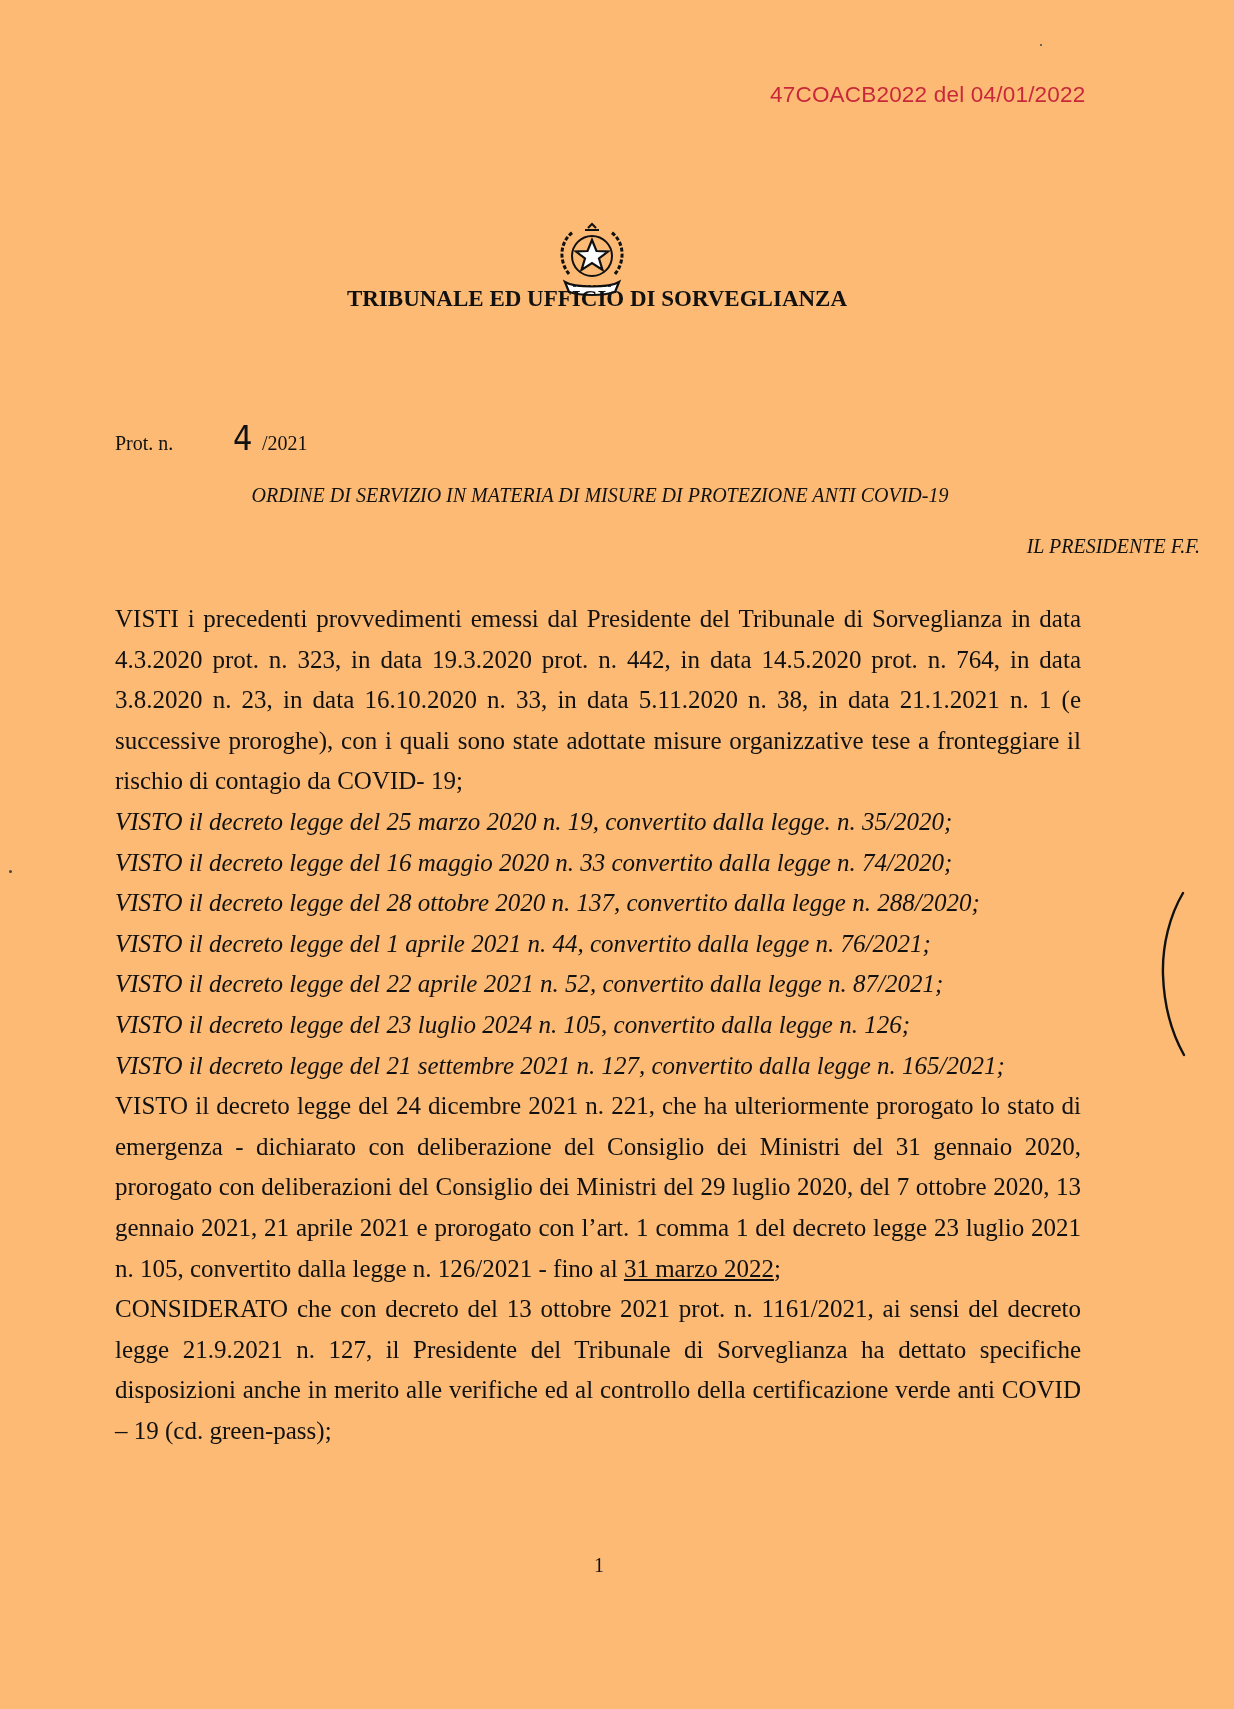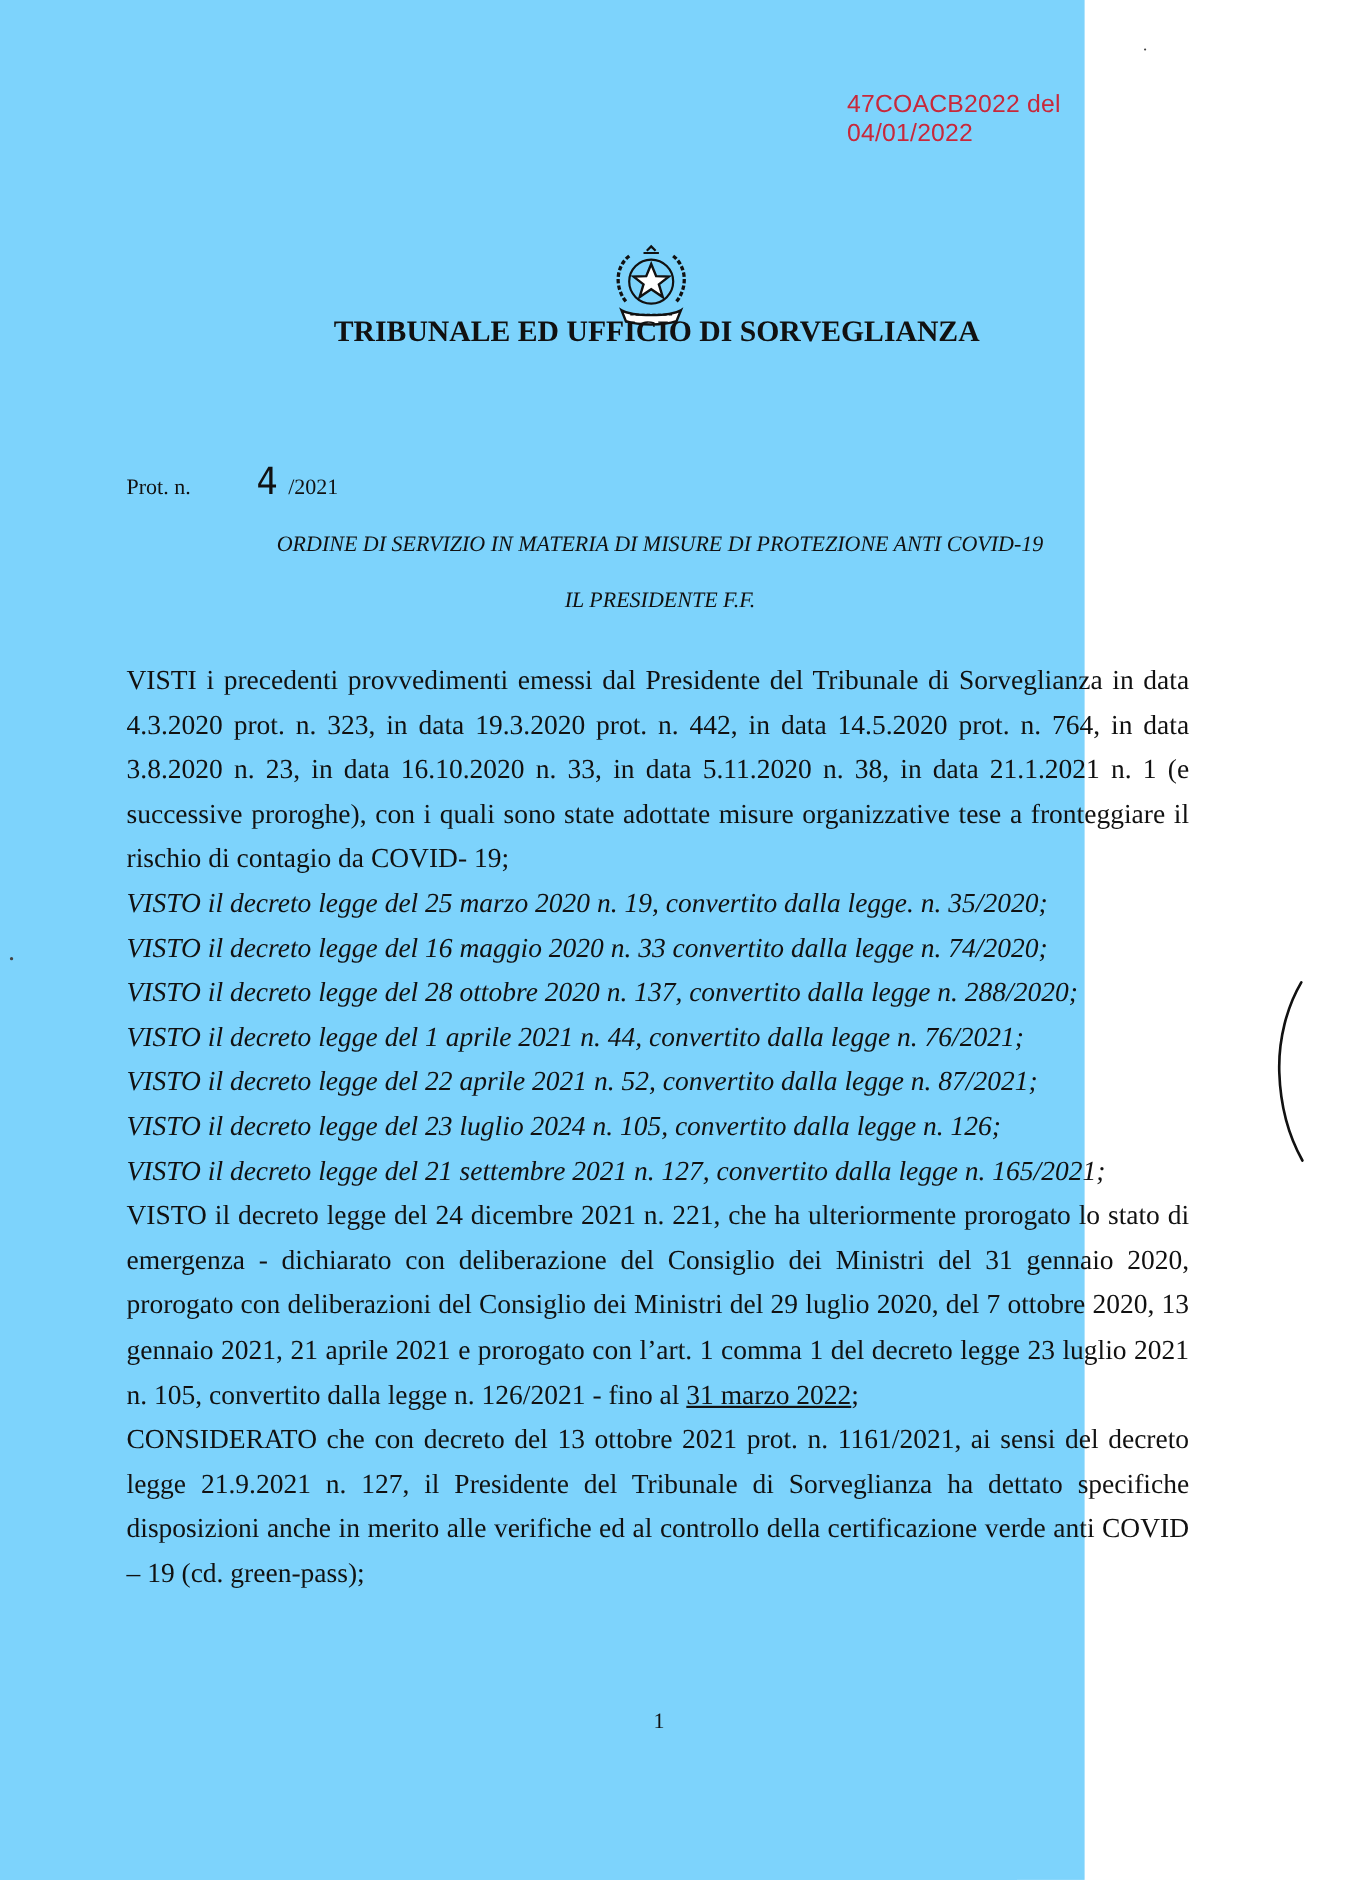--- a/index.html
+++ b/index.html
@@ -1,26 +1,26 @@
 <!DOCTYPE html>
 <html><head>
 <meta charset="utf-8">
 <style>
   html, body { margin: 0; padding: 0; background: #ffffff; }
   body { width: 1234px; height: 1709px; position: relative; overflow: hidden; }
-  .page { position: absolute; left: 0; top: 0; width: 986px; height: 1709px; background: #7dd3fc; color: #111; }
+  .page { position: absolute; left: 0; top: 0; width: 1234px; height: 1709px; background: #fdba74; color: #111; }
   .stamp {
     position: absolute; left: 770px; top: 82px;
     font-family: "Liberation Sans", sans-serif; font-size: 22.5px; color: #c8283a; letter-spacing: 0.2px;
   }
   .speck { position: absolute; background: #444; border-radius: 50%; }
   .emblem { position: absolute; left: 555px; top: 222px; width: 74px; height: 76px; }
   .header-title {
     position: absolute; left: 0; width: 1194px; text-align: center;
-    font-family: "Liberation Serif", serif; font-weight: bold; font-size: 27px; color: #111;
+    font-family: "Liberation Serif", serif; font-weight: bold; font-size: 23px; color: #111;
   }
   .prot { position: absolute; left: 115px; top: 432px; font-family: "Liberation Serif", serif; font-size: 20px; }
   .prot .hand {
     position: absolute; left: 117px; top: -14px;
     font-family: "DejaVu Sans", sans-serif; font-size: 34px; font-weight: normal; transform: scaleX(0.9);
   }
   .prot .year { position: absolute; left: 147px; top: 0; white-space: nowrap; }
   .centered {
     position: absolute; left: 0; width: 1200px; text-align: center;
     font-family: "Liberation Serif", serif; font-size: 20px; color: #111; font-style: italic;
@@ -62,21 +62,21 @@
 
   <div class="header-title" style="top:286px;">TRIBUNALE ED UFFICIO DI SORVEGLIANZA</div>
 
   <div class="prot">
     <span>Prot. n.</span>
     <span class="hand">4</span>
     <span class="year">/2021</span>
   </div>
 
   <div class="centered" style="top:484px;">ORDINE DI SERVIZIO IN MATERIA DI MISURE DI PROTEZIONE ANTI COVID-19</div>
-  <div class="centered" style="top:535px;">IL PRESIDENTE F.F.</div>
+  <div class="centered" style="top:535px;text-align:right;">IL PRESIDENTE F.F.</div>
 
   <div class="body-text">
     <p class="para">VISTI i precedenti provvedimenti emessi dal Presidente del Tribunale di Sorveglianza in data 4.3.2020 prot. n. 323, in data 19.3.2020 prot. n. 442, in data 14.5.2020 prot. n. 764, in data 3.8.2020 n. 23, in data 16.10.2020 n. 33, in data 5.11.2020 n. 38, in data 21.1.2021 n. 1 (e successive proroghe), con i quali sono state adottate misure organizzative tese a fronteggiare il rischio di contagio da COVID- 19;</p>
     <p class="para noj">VISTO il decreto legge del 25 marzo 2020 n. 19, convertito dalla legge. n. 35/2020;</p>
     <p class="para noj">VISTO il decreto legge del 16 maggio 2020 n. 33 convertito dalla legge n. 74/2020;</p>
     <p class="para noj">VISTO il decreto legge del 28 ottobre 2020 n. 137, convertito dalla legge n. 288/2020;</p>
     <p class="para noj">VISTO il decreto legge del 1 aprile 2021 n. 44, convertito dalla legge n. 76/2021;</p>
     <p class="para noj">VISTO il decreto legge del 22 aprile 2021 n. 52, convertito dalla legge n. 87/2021;</p>
     <p class="para noj">VISTO il decreto legge del 23 luglio 2024 n. 105, convertito dalla legge n. 126;</p>
     <p class="para noj">VISTO il decreto legge del 21 settembre 2021 n. 127, convertito dalla legge n. 165/2021;</p>

